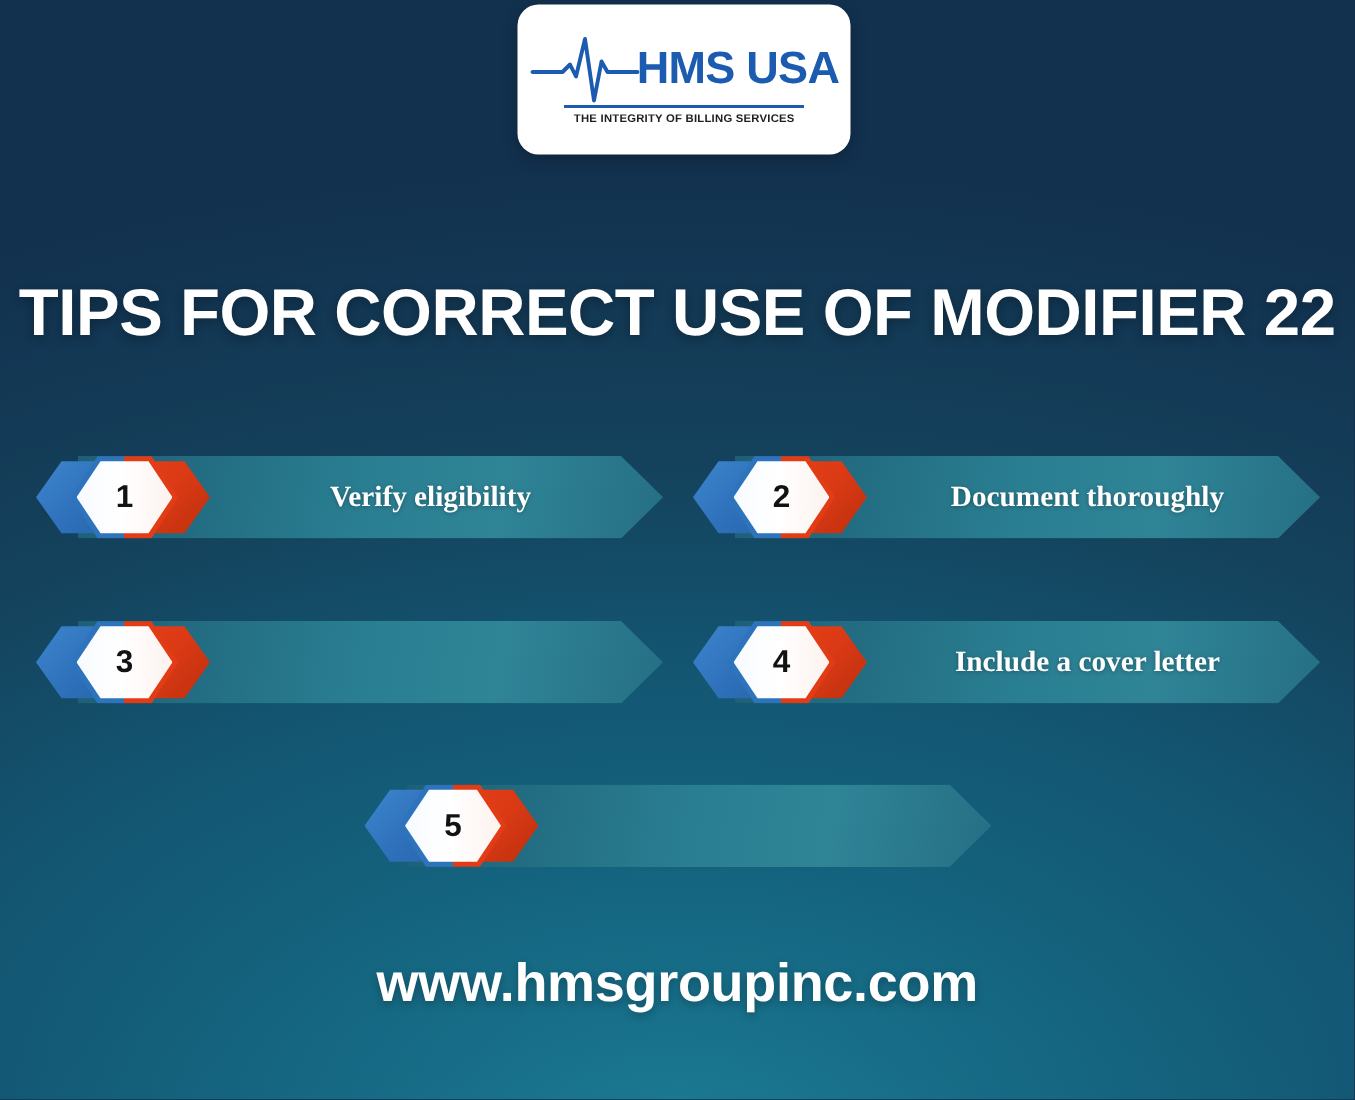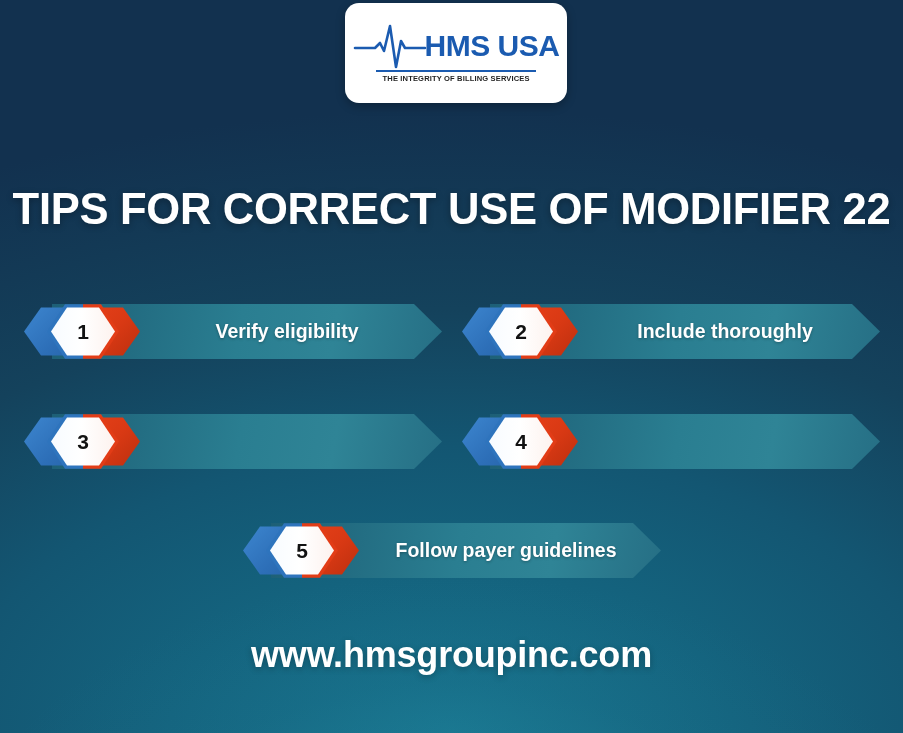--- a/index.html
+++ b/index.html
@@ -136,21 +136,21 @@
 
   .tip-label {
     position:absolute;
     left:120px;
     width:286px;
     top:0;
     height:55px;
     display:flex;
     align-items:center;
     justify-content:center;
-    font-family:Liberation Sans, sans-serif;
+    font-family:Liberation Serif, serif;
     font-weight:bold;
     font-size:19.5px;
     color:#ffffff;
     text-shadow:0 1px 3px rgba(0,0,0,.30);
     white-space:nowrap;
     z-index:2;
   }
 
   
   .badge {
@@ -261,21 +261,21 @@
       <div class="bar"></div>
       <div class="badge">
         <div class="hex hex-blue"></div>
         <div class="hex hex-red"></div>
         <div class="hex hex-white">
           <div class="hex-white-inner">
             <span class="badge-num">2</span>
           </div>
         </div>
       </div>
-      <div class="tip-label">Include thoroughly</div>
+      <div class="tip-label">Document thoroughly</div>
     </div>
 
     <div class="tip left r2">
       <div class="bar"></div>
       <div class="badge">
         <div class="hex hex-blue"></div>
         <div class="hex hex-red"></div>
         <div class="hex hex-white">
           <div class="hex-white-inner">
             <span class="badge-num">3</span>
@@ -288,33 +288,33 @@
       <div class="bar"></div>
       <div class="badge">
         <div class="hex hex-blue"></div>
         <div class="hex hex-red"></div>
         <div class="hex hex-white">
           <div class="hex-white-inner">
             <span class="badge-num">4</span>
           </div>
         </div>
       </div>
+      <div class="tip-label">Include a cover letter</div>
     </div>
 
     <div class="tip center r3">
       <div class="bar"></div>
       <div class="badge">
         <div class="hex hex-blue"></div>
         <div class="hex hex-red"></div>
         <div class="hex hex-white">
           <div class="hex-white-inner">
             <span class="badge-num">5</span>
           </div>
         </div>
       </div>
-      <div class="tip-label">Follow payer guidelines</div>
     </div>
 
   </div>
 
   <div class="footer-url">www.hmsgroupinc.com</div>
 
 </div>
 
 </body></html>

